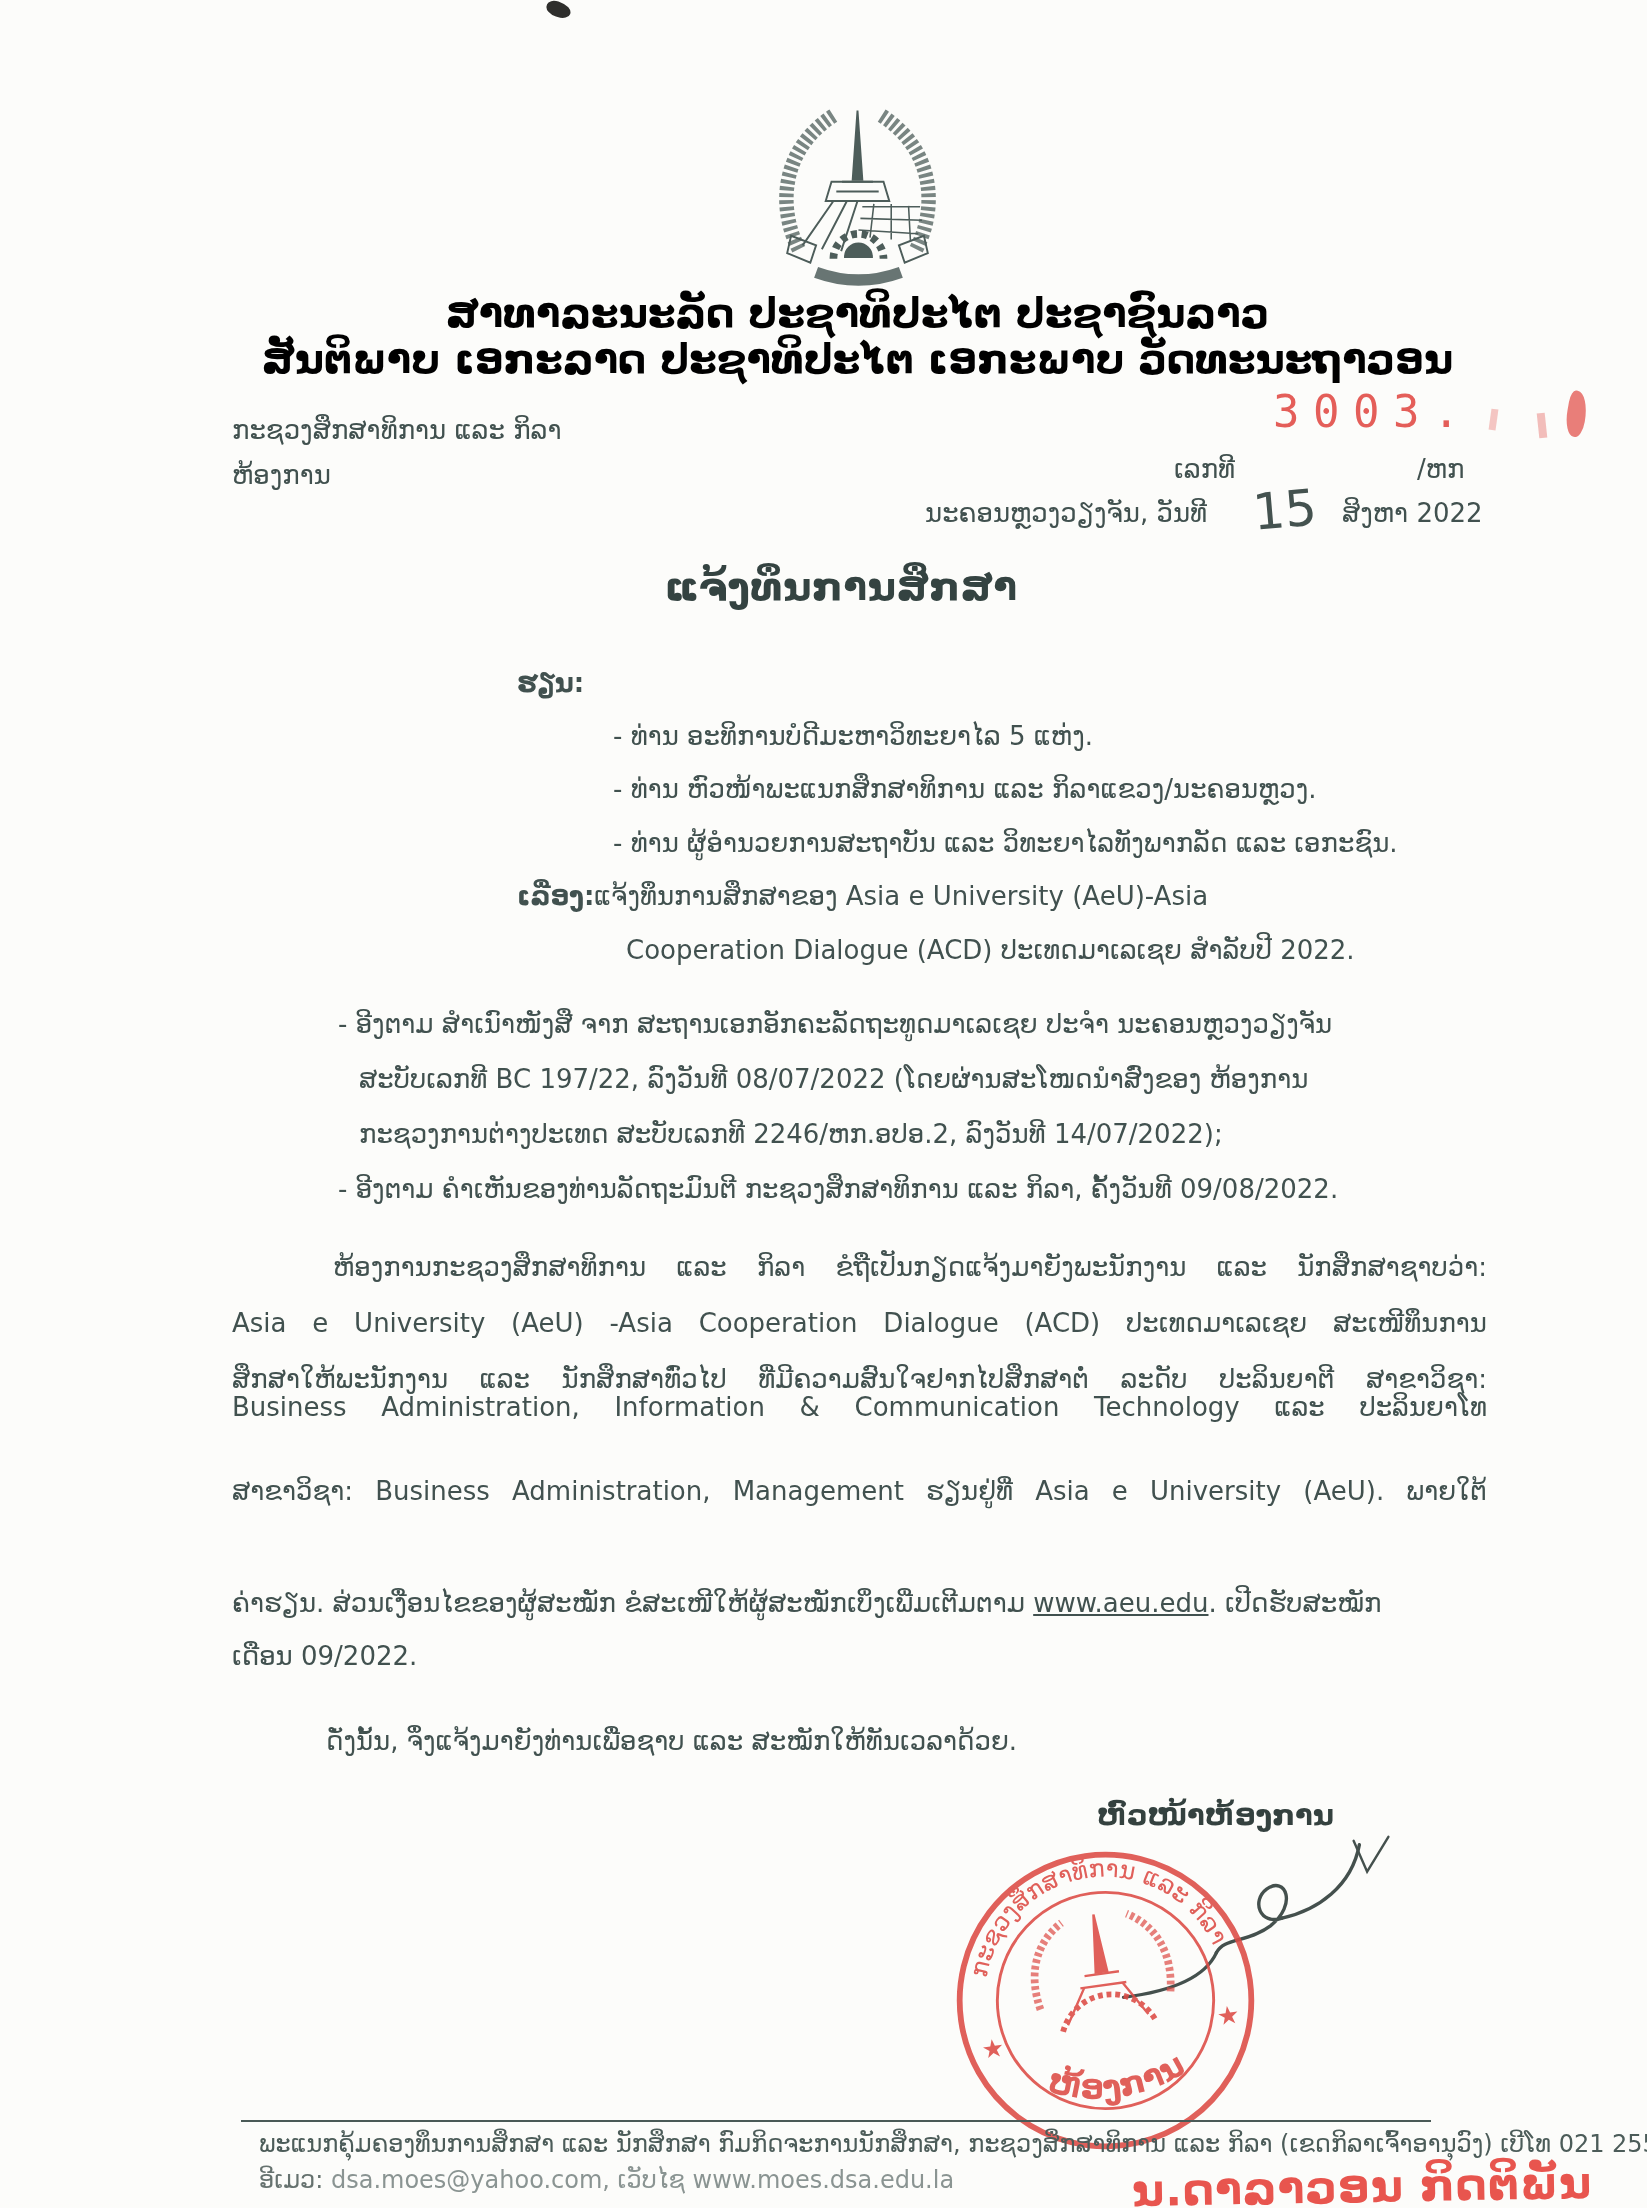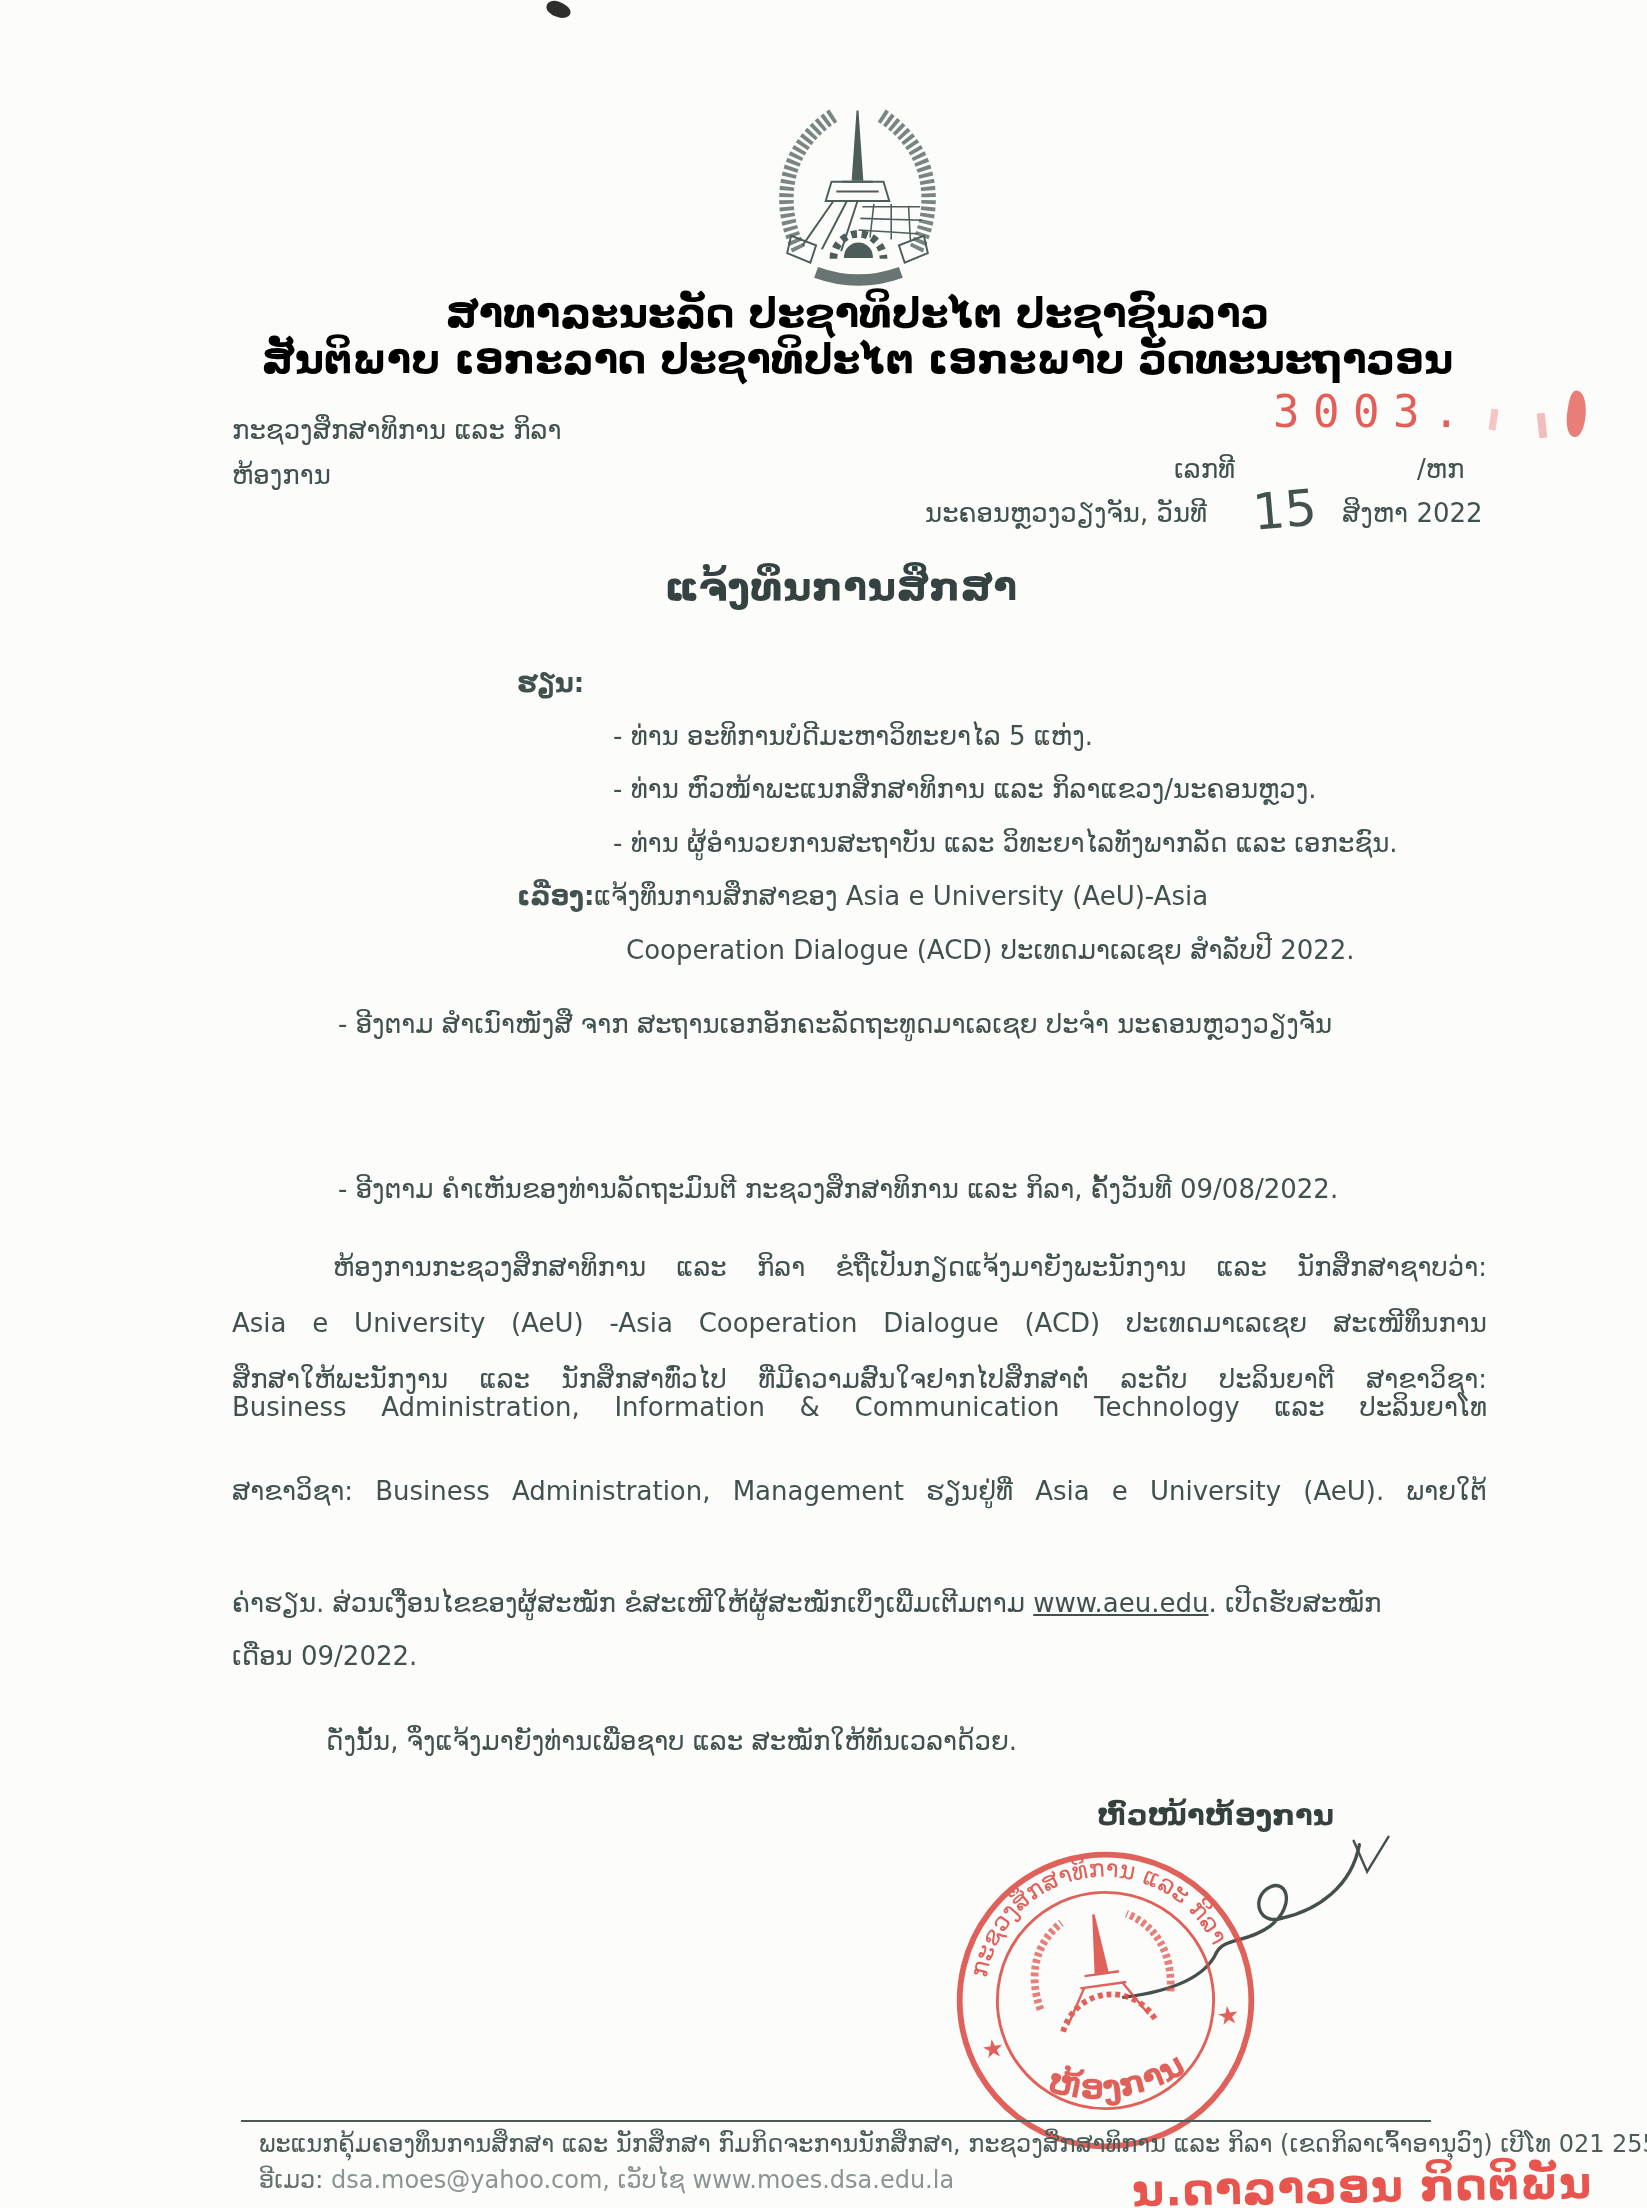--- a/index.html
+++ b/index.html
@@ -86,20 +86,22 @@
   <div class="abs lao bold" style="left:517px;top:666px;">ຮຽນ:</div>
   <div class="abs lao itemline" style="left:613px;top:719px;">- ທ່ານ ອະທິການບໍດີມະຫາວິທະຍາໄລ 5 ແຫ່ງ.</div>
   <div class="abs lao itemline" style="left:613px;top:772px;">- ທ່ານ ຫົວໜ້າພະແນກສຶກສາທິການ ແລະ ກິລາແຂວງ/ນະຄອນຫຼວງ.</div>
   <div class="abs lao itemline" style="left:613px;top:826px;">- ທ່ານ ຜູ້ອໍານວຍການສະຖາບັນ ແລະ ວິທະຍາໄລທັງພາກລັດ ແລະ ເອກະຊົນ.</div>
 
   <div class="abs lao bold" style="left:517px;top:879px;">ເລື່ອງ:</div>
   <div class="abs lao itemline" style="left:594px;top:879px;">ແຈ້ງທຶນການສຶກສາຂອງ Asia e University (AeU)-Asia</div>
   <div class="abs lao itemline" style="left:626px;top:933px;">Cooperation Dialogue (ACD) ປະເທດມາເລເຊຍ ສໍາລັບປີ 2022.</div>
 
   <div class="abs lao refline" style="left:338px;top:1007px;">- ອີງຕາມ ສໍາເນົາໜັງສື ຈາກ ສະຖານເອກອັກຄະລັດຖະທູດມາເລເຊຍ ປະຈໍາ ນະຄອນຫຼວງວຽງຈັນ</div>
+  <div class="abs lao refline" style="left:359px;top:1062px;">ສະບັບເລກທີ BC 197/22, ລົງວັນທີ 08/07/2022 (ໂດຍຜ່ານສະໂໜດນໍາສົ່ງຂອງ ຫ້ອງການ</div>
+  <div class="abs lao refline" style="left:359px;top:1117px;">ກະຊວງການຕ່າງປະເທດ ສະບັບເລກທີ 2246/ຫກ.ອປອ.2, ລົງວັນທີ 14/07/2022);</div>
   <div class="abs lao refline" style="left:338px;top:1172px;">- ອີງຕາມ ຄໍາເຫັນຂອງທ່ານລັດຖະມົນຕີ ກະຊວງສຶກສາທິການ ແລະ ກິລາ, ຄັ້ງວັນທີ 09/08/2022.</div>
 
   <div class="abs lao bodyline" style="left:333px;width:1154px;top:1250px;">ຫ້ອງການກະຊວງສຶກສາທິການ ແລະ ກິລາ ຂໍຖືເປັນກຽດແຈ້ງມາຍັງພະນັກງານ ແລະ ນັກສຶກສາຊາບວ່າ:</div>
   <div class="abs lao bodyline" style="top:1306px;">Asia e University (AeU) -Asia Cooperation Dialogue (ACD) ປະເທດມາເລເຊຍ ສະເໜີທຶນການ</div>
   <div class="abs lao bodyline" style="top:1362px;">ສຶກສາໃຫ້ພະນັກງານ ແລະ ນັກສຶກສາທົ່ວໄປ ທີ່ມີຄວາມສົນໃຈຢາກໄປສຶກສາຕໍ່ ລະດັບ ປະລິນຍາຕີ ສາຂາວິຊາ:</div>
   <div class="abs lao bodyline" style="top:1358px;margin-top:32px;">Business Administration, Information &amp; Communication Technology  ແລະ  ປະລິນຍາໂທ</div>
   <div class="abs lao bodyline" style="top:1474px;">ສາຂາວິຊາ: Business Administration, Management ຮຽນຢູ່ທີ່ Asia e University (AeU). ພາຍໃຕ້</div>
   <div class="abs lao" style="left:232px;width:1255px;top:1586px;white-space:nowrap;">
     <span>ຄ່າຮຽນ. ສ່ວນເງື່ອນໄຂຂອງຜູ້ສະໝັກ  ຂໍສະເໜີໃຫ້ຜູ້ສະໝັກເບິ່ງເພີ່ມເຕີມຕາມ </span><span class="ulink">www.aeu.edu</span><span>. ເປີດຮັບສະໝັກ</span>
   </div>

